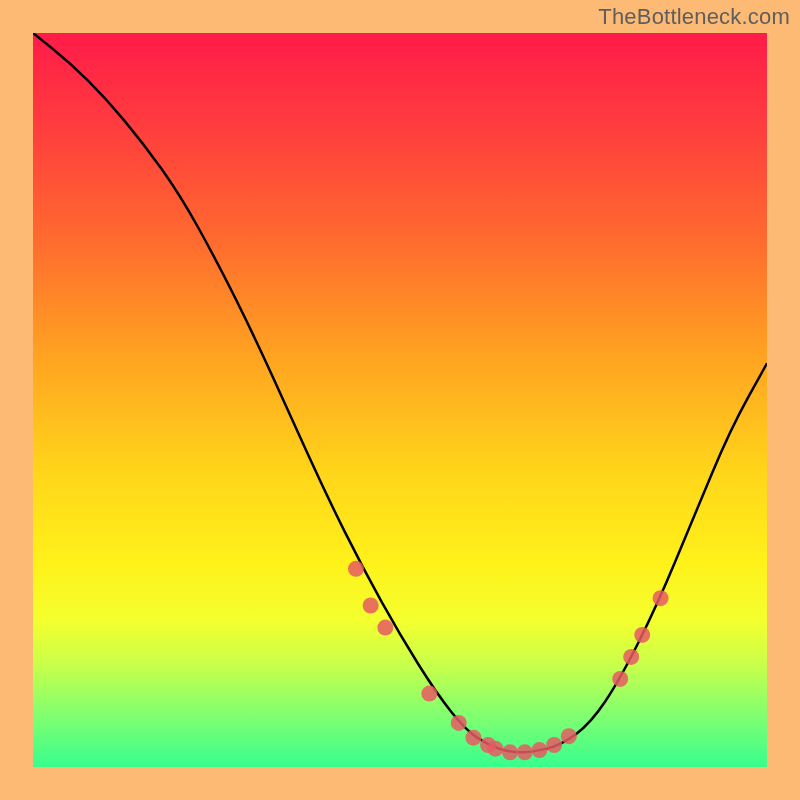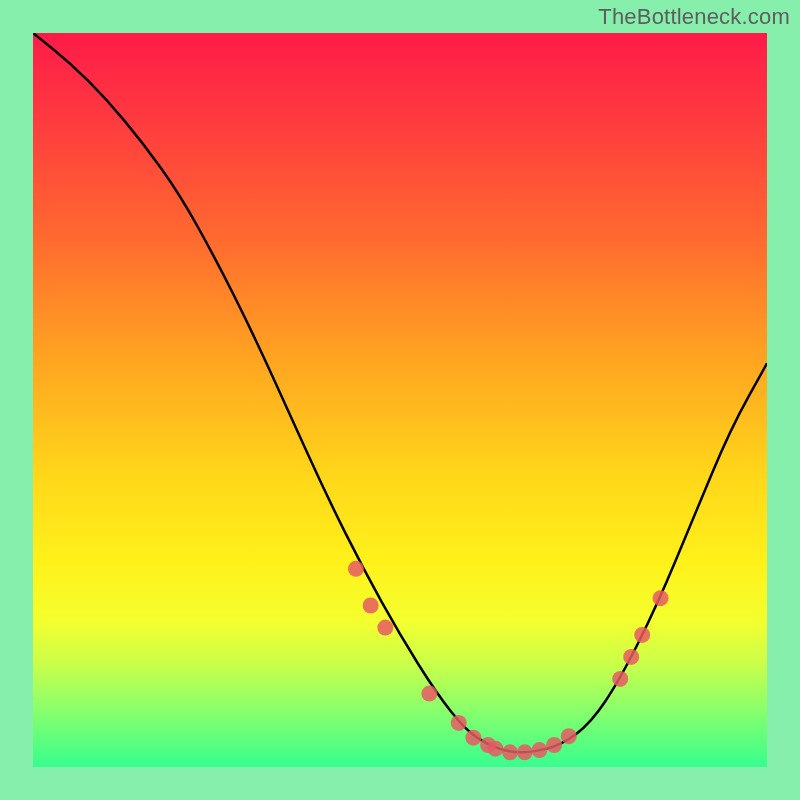--- a/index.html
+++ b/index.html
@@ -8,21 +8,21 @@
     width: 800px;
     height: 800px;
     background: #000;
     overflow: hidden;
     font-family: Arial, Helvetica, sans-serif;
   }
   .frame {
     position: relative;
     width: 800px;
     height: 800px;
-    background: #86efac;
+    background: #fdba74;
   }
   .watermark {
     position: absolute;
     top: 4px;
     right: 10px;
     color: #5e5e5e;
     font-size: 22px;
     font-weight: 400;
     letter-spacing: 0.2px;
   }

